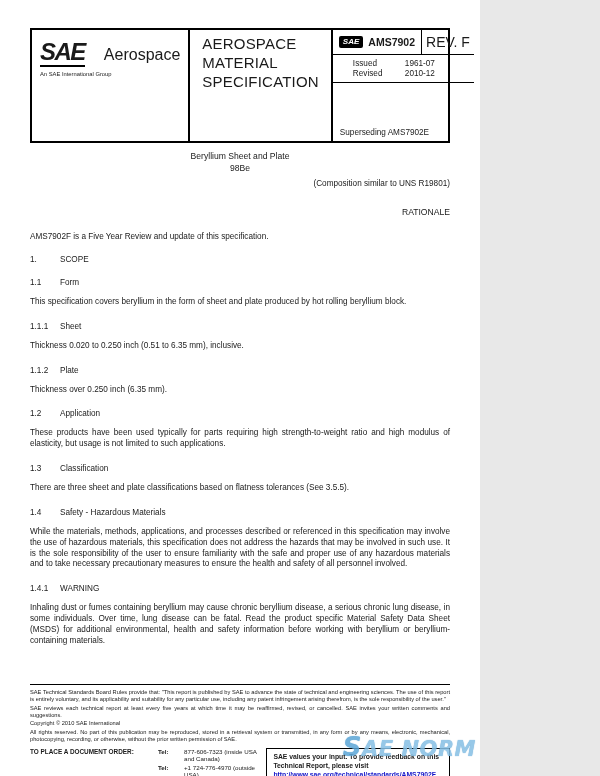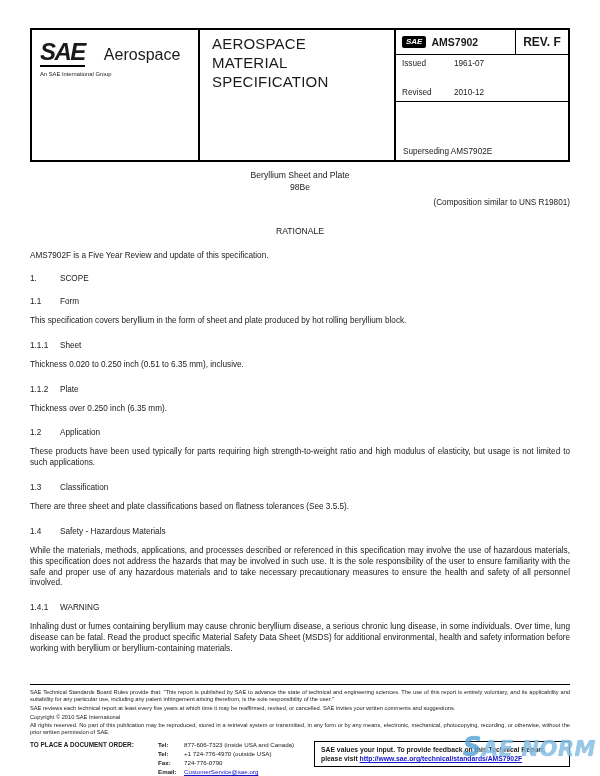--- a/index.html
+++ b/index.html
@@ -1,40 +1,40 @@
 <!DOCTYPE html>
 <html><head>
 <meta charset="utf-8">
 <style>
   * { margin:0; padding:0; box-sizing:border-box; }
   html,body { background:#e8e8e8; }
   body { width:600px; font-family:"Liberation Sans", sans-serif; color:#1a1a1a; }
-  .page { position:relative; width:600px; height:776px; background:#fff; padding:28px 30px 0 30px; overflow:hidden; }
+  .page { position:relative; width:480px; height:776px; background:#fff; padding:28px 30px 0 30px; overflow:hidden; }
 
   
   .hdr { display:flex; border:2px solid #000; min-height:96px; }
   .hdr-logo { width:168px; border-right:2px solid #000; padding:10px 8px 4px 8px; }
   .logo-main { display:flex; align-items:baseline; gap:3px; }
   .logo-sae { font-style:italic; font-weight:bold; font-size:24px; letter-spacing:-1.5px; line-height:1; border-bottom:2px solid #000; padding-bottom:1px; }
   .logo-aero { font-size:16px; line-height:1;margin-left:16px; }
   .logo-sub { font-size:5.8px; margin-top:4px; color:#222; }
   .hdr-title { flex:1; border-right:2px solid #000; padding:4px 12px; font-weight:normal; font-size:15px; line-height:1.28; letter-spacing:.2px; }
   .hdr-right { width:172px; display:flex; flex-direction:column; font-size:8px; }
   .hr-row1 { display:flex; border-bottom:1.5px solid #000; height:25px; }
   .hr-num { flex:1; display:flex; align-items:center; gap:5px; padding:0 6px; border-right:1.5px solid #000; }
   .hr-saebadge { background:#000; color:#fff; font-style:italic; font-weight:bold; font-size:8px; padding:2px 4px; border-radius:2px; line-height:1; }
   .hr-amsnum { font-weight:bold; font-size:10.5px; }
-  .hr-rev { width:52px; display:flex; align-items:center; justify-content:center; font-weight:bold; font-size:12px; }
-  .hr-row2 { flex:1; border-bottom:1.5px solid #000; padding:4px 6px; display:grid; grid-template-columns:52px 1fr; align-content:center; row-gap:20px; font-size:8.2px; }
+  .hr-rev { width:52px; display:flex; align-items:center; justify-content:center; font-weight:normal; font-size:14px; }
+  .hr-row2 { flex:1; border-bottom:1.5px solid #000; padding:4px 20px; display:grid; grid-template-columns:52px 1fr; align-content:center; row-gap:1px; font-size:8.2px; }
   .hr-row3 { padding:3px 7px 4px 7px; font-size:8.2px;margin-top:42px; }
 
   
   .doc-title { text-align:center; font-size:8.6px; margin-top:7px; line-height:1.45; }
   .composition { text-align:right; font-size:8.2px; margin-top:4px; }
-  .rationale-h { text-align:center; font-size:8.6px; margin-top:19px; font-weight:normal; }
+  .rationale-h { text-align:right; font-size:8.6px; margin-top:19px; font-weight:normal; }
 
   
   .rationale-p { font-size:8.2px; margin-top:15px; }
   .sec-head { display:flex; font-size:8.2px; margin-top:14px; }
   .sec-num { display:inline-block; width:30px; flex:0 0 30px; }
   .para { font-size:8.2px; margin-top:10px; line-height:1.32; text-align:justify; }
 
   
   .footer { position:absolute; left:30px; right:30px; top:684px; border-top:1.5px solid #000; padding-top:4px; }
   .legal { font-size:5.7px; line-height:1.2; color:#222; }

